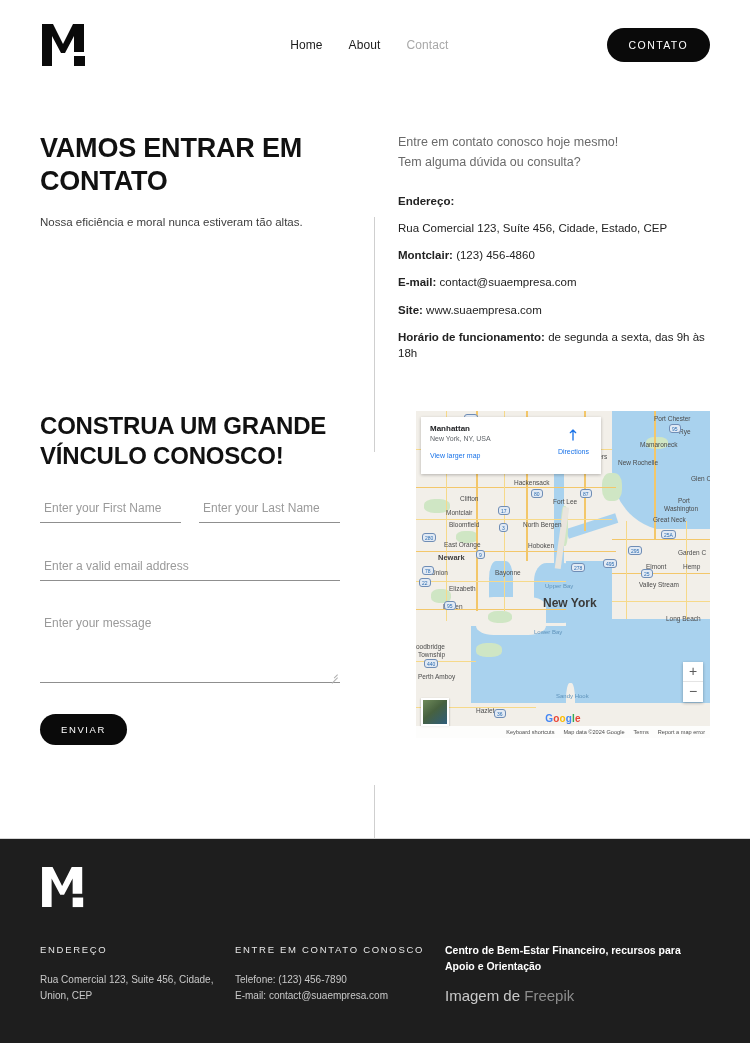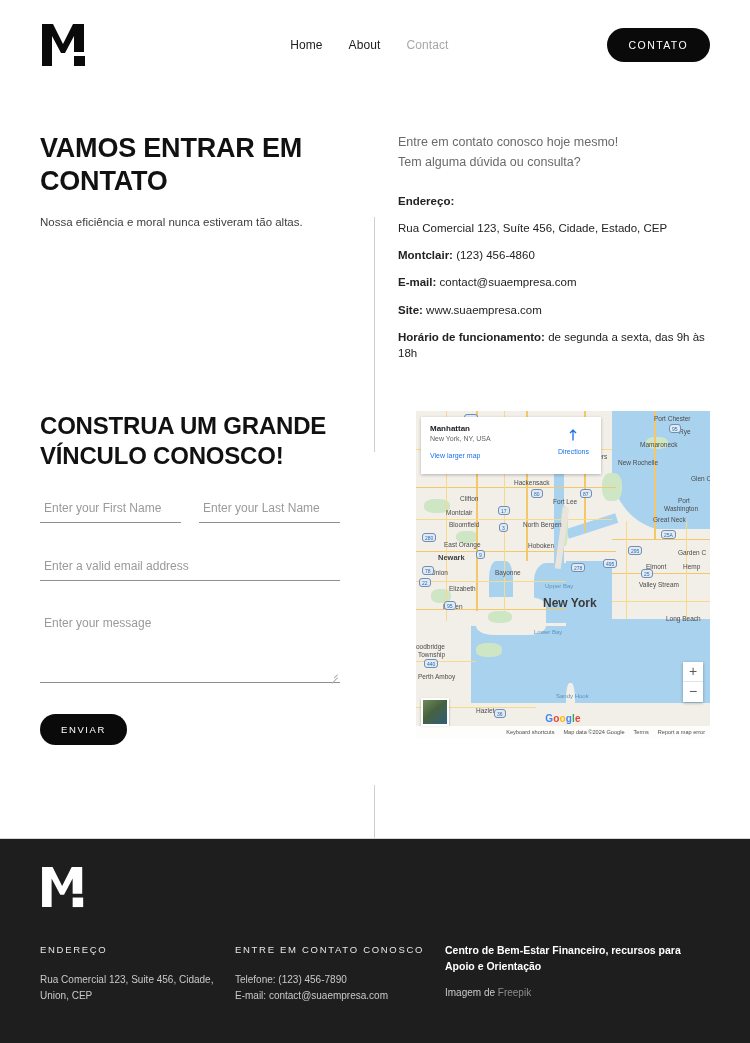--- a/index.html
+++ b/index.html
@@ -314,21 +314,21 @@
     font-size: 10px;
     color: #c9c9c9;
     line-height: 1.62;
   }
   .fstrong {
     font-size: 10.5px;
     font-weight: 700;
     color: #ffffff;
     line-height: 1.5;
   }
-  .fcredit { font-size: 10px; color: #c9c9c9; margin-top: 12px; }
+  .fcredit { font-size: 15px; color: #c9c9c9; margin-top: 12px; }
   .fcredit a { color: #8d8d8d; text-decoration: none; cursor: pointer; }
 </style>
 </head>
 <body>
 
 <div class="page">
 
   <header class="header">
     <div class="logo">
       <svg width="52" height="46" viewBox="0 0 52 46" aria-hidden="true">

